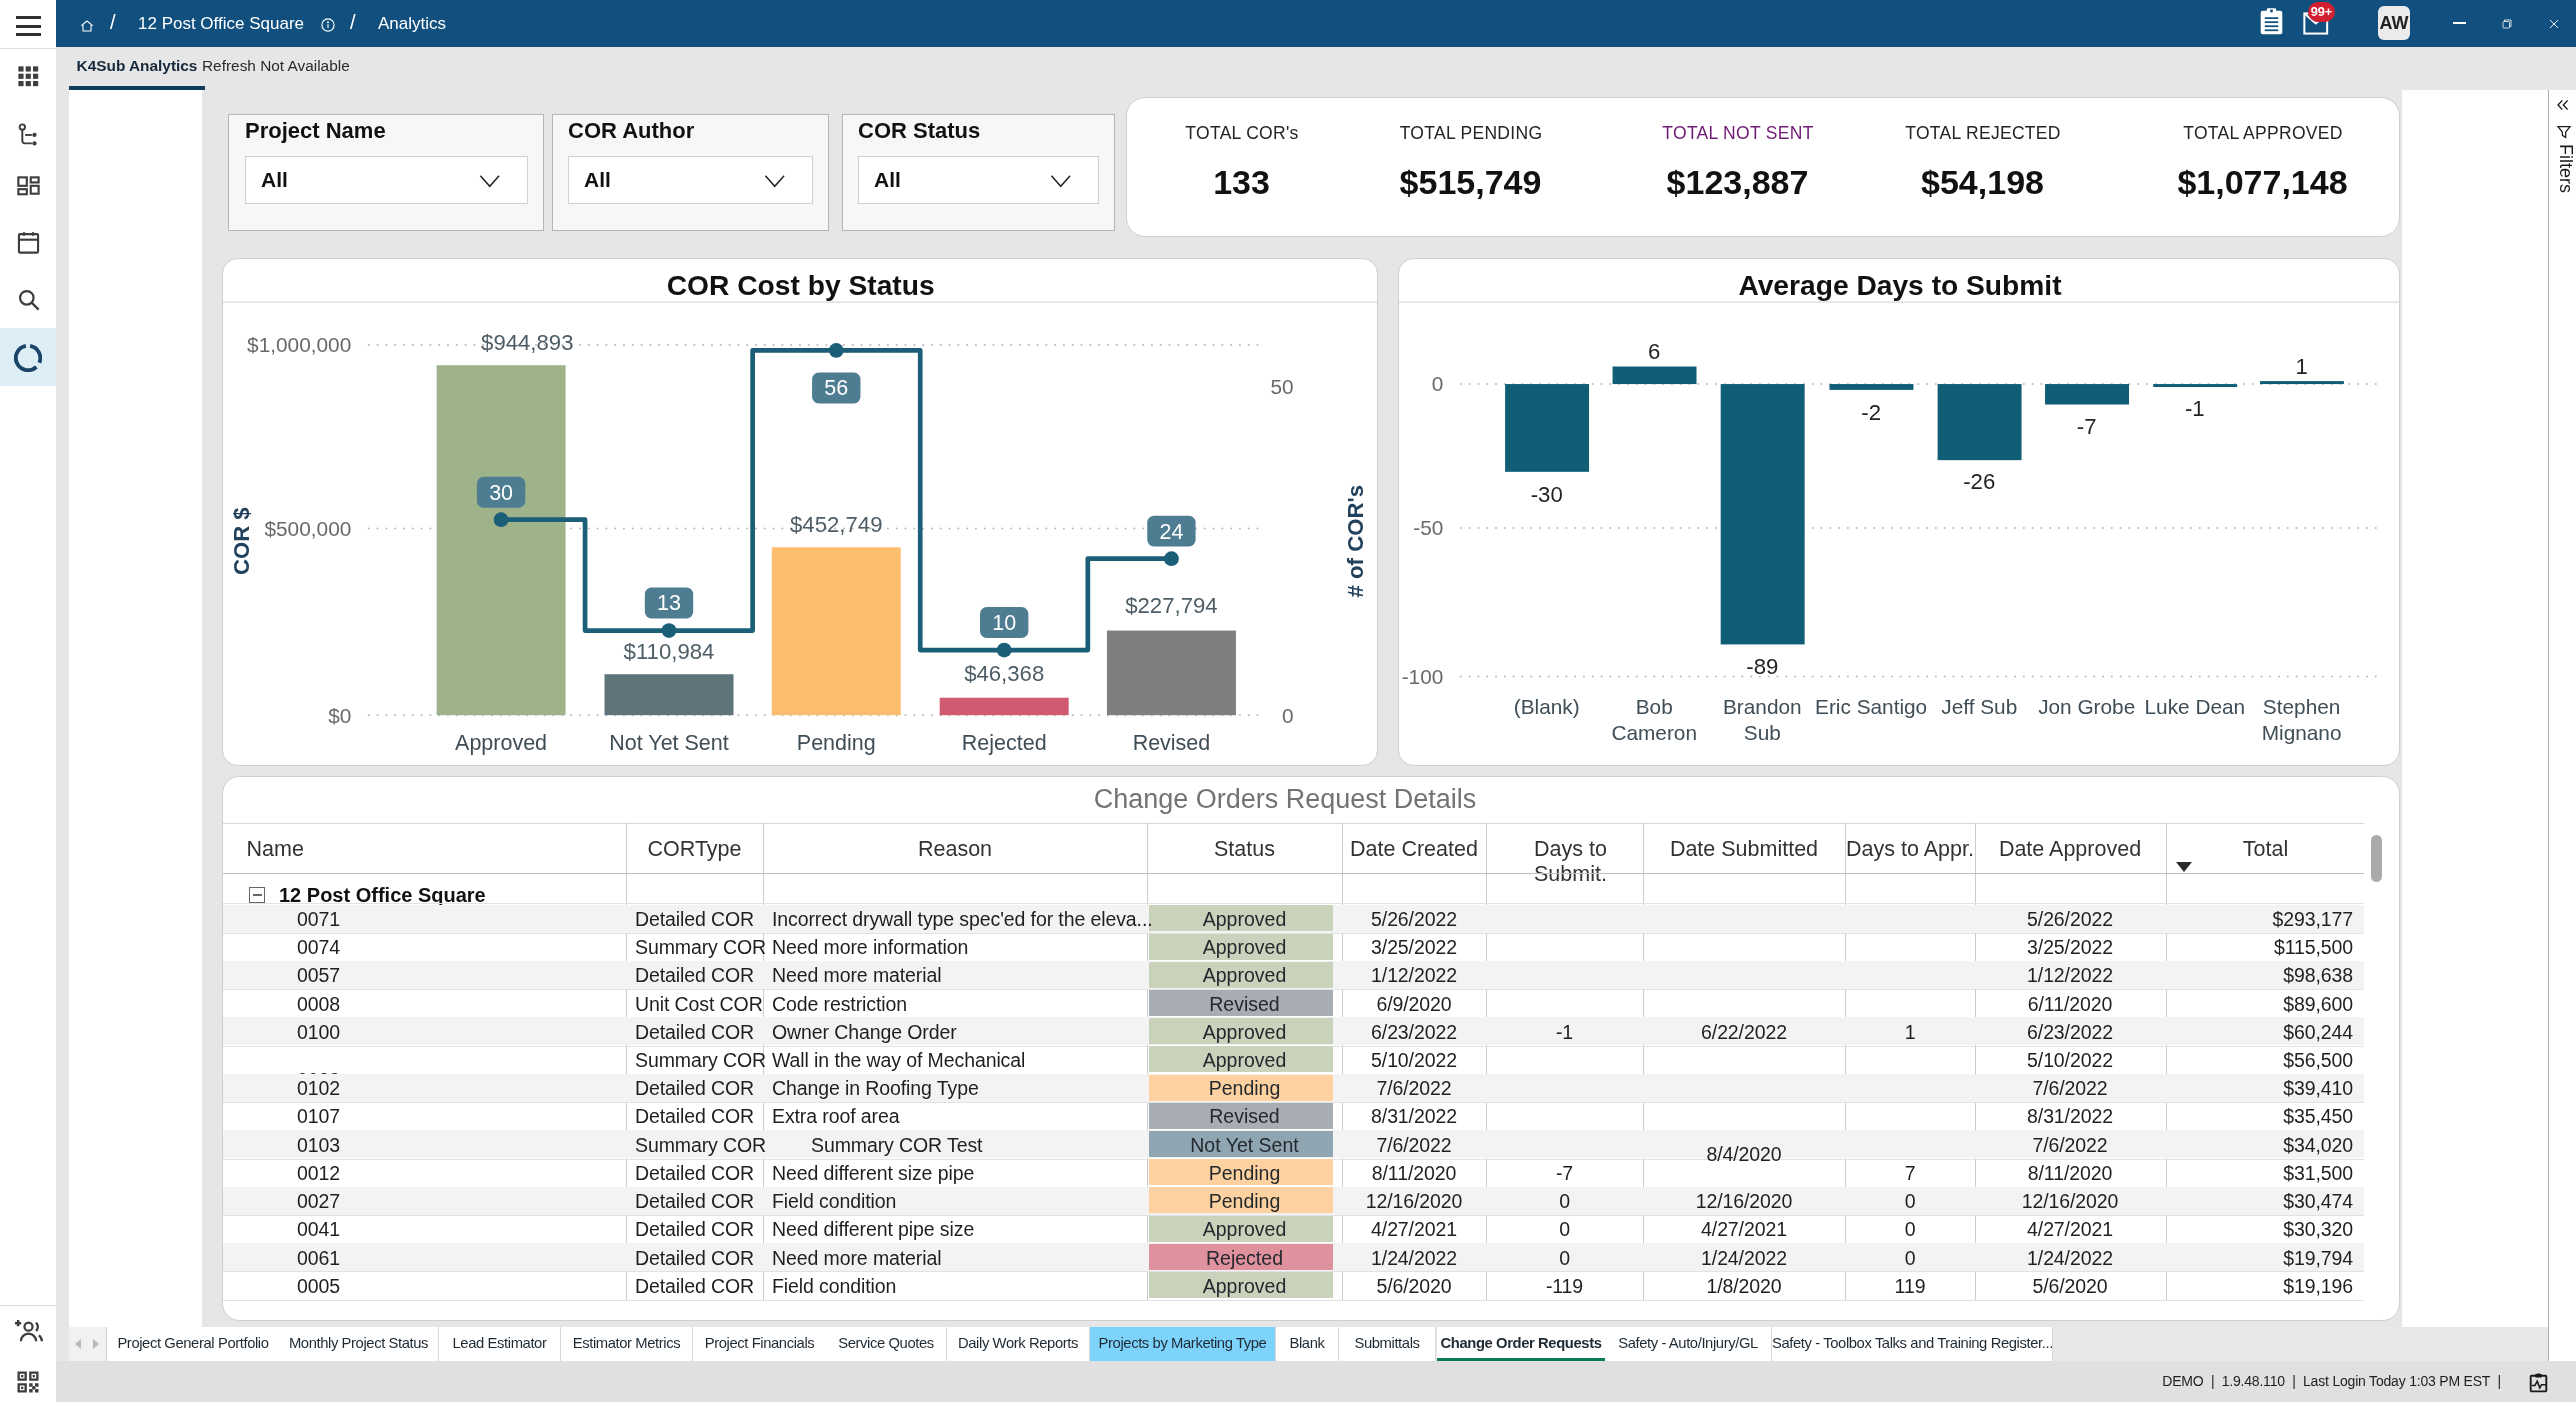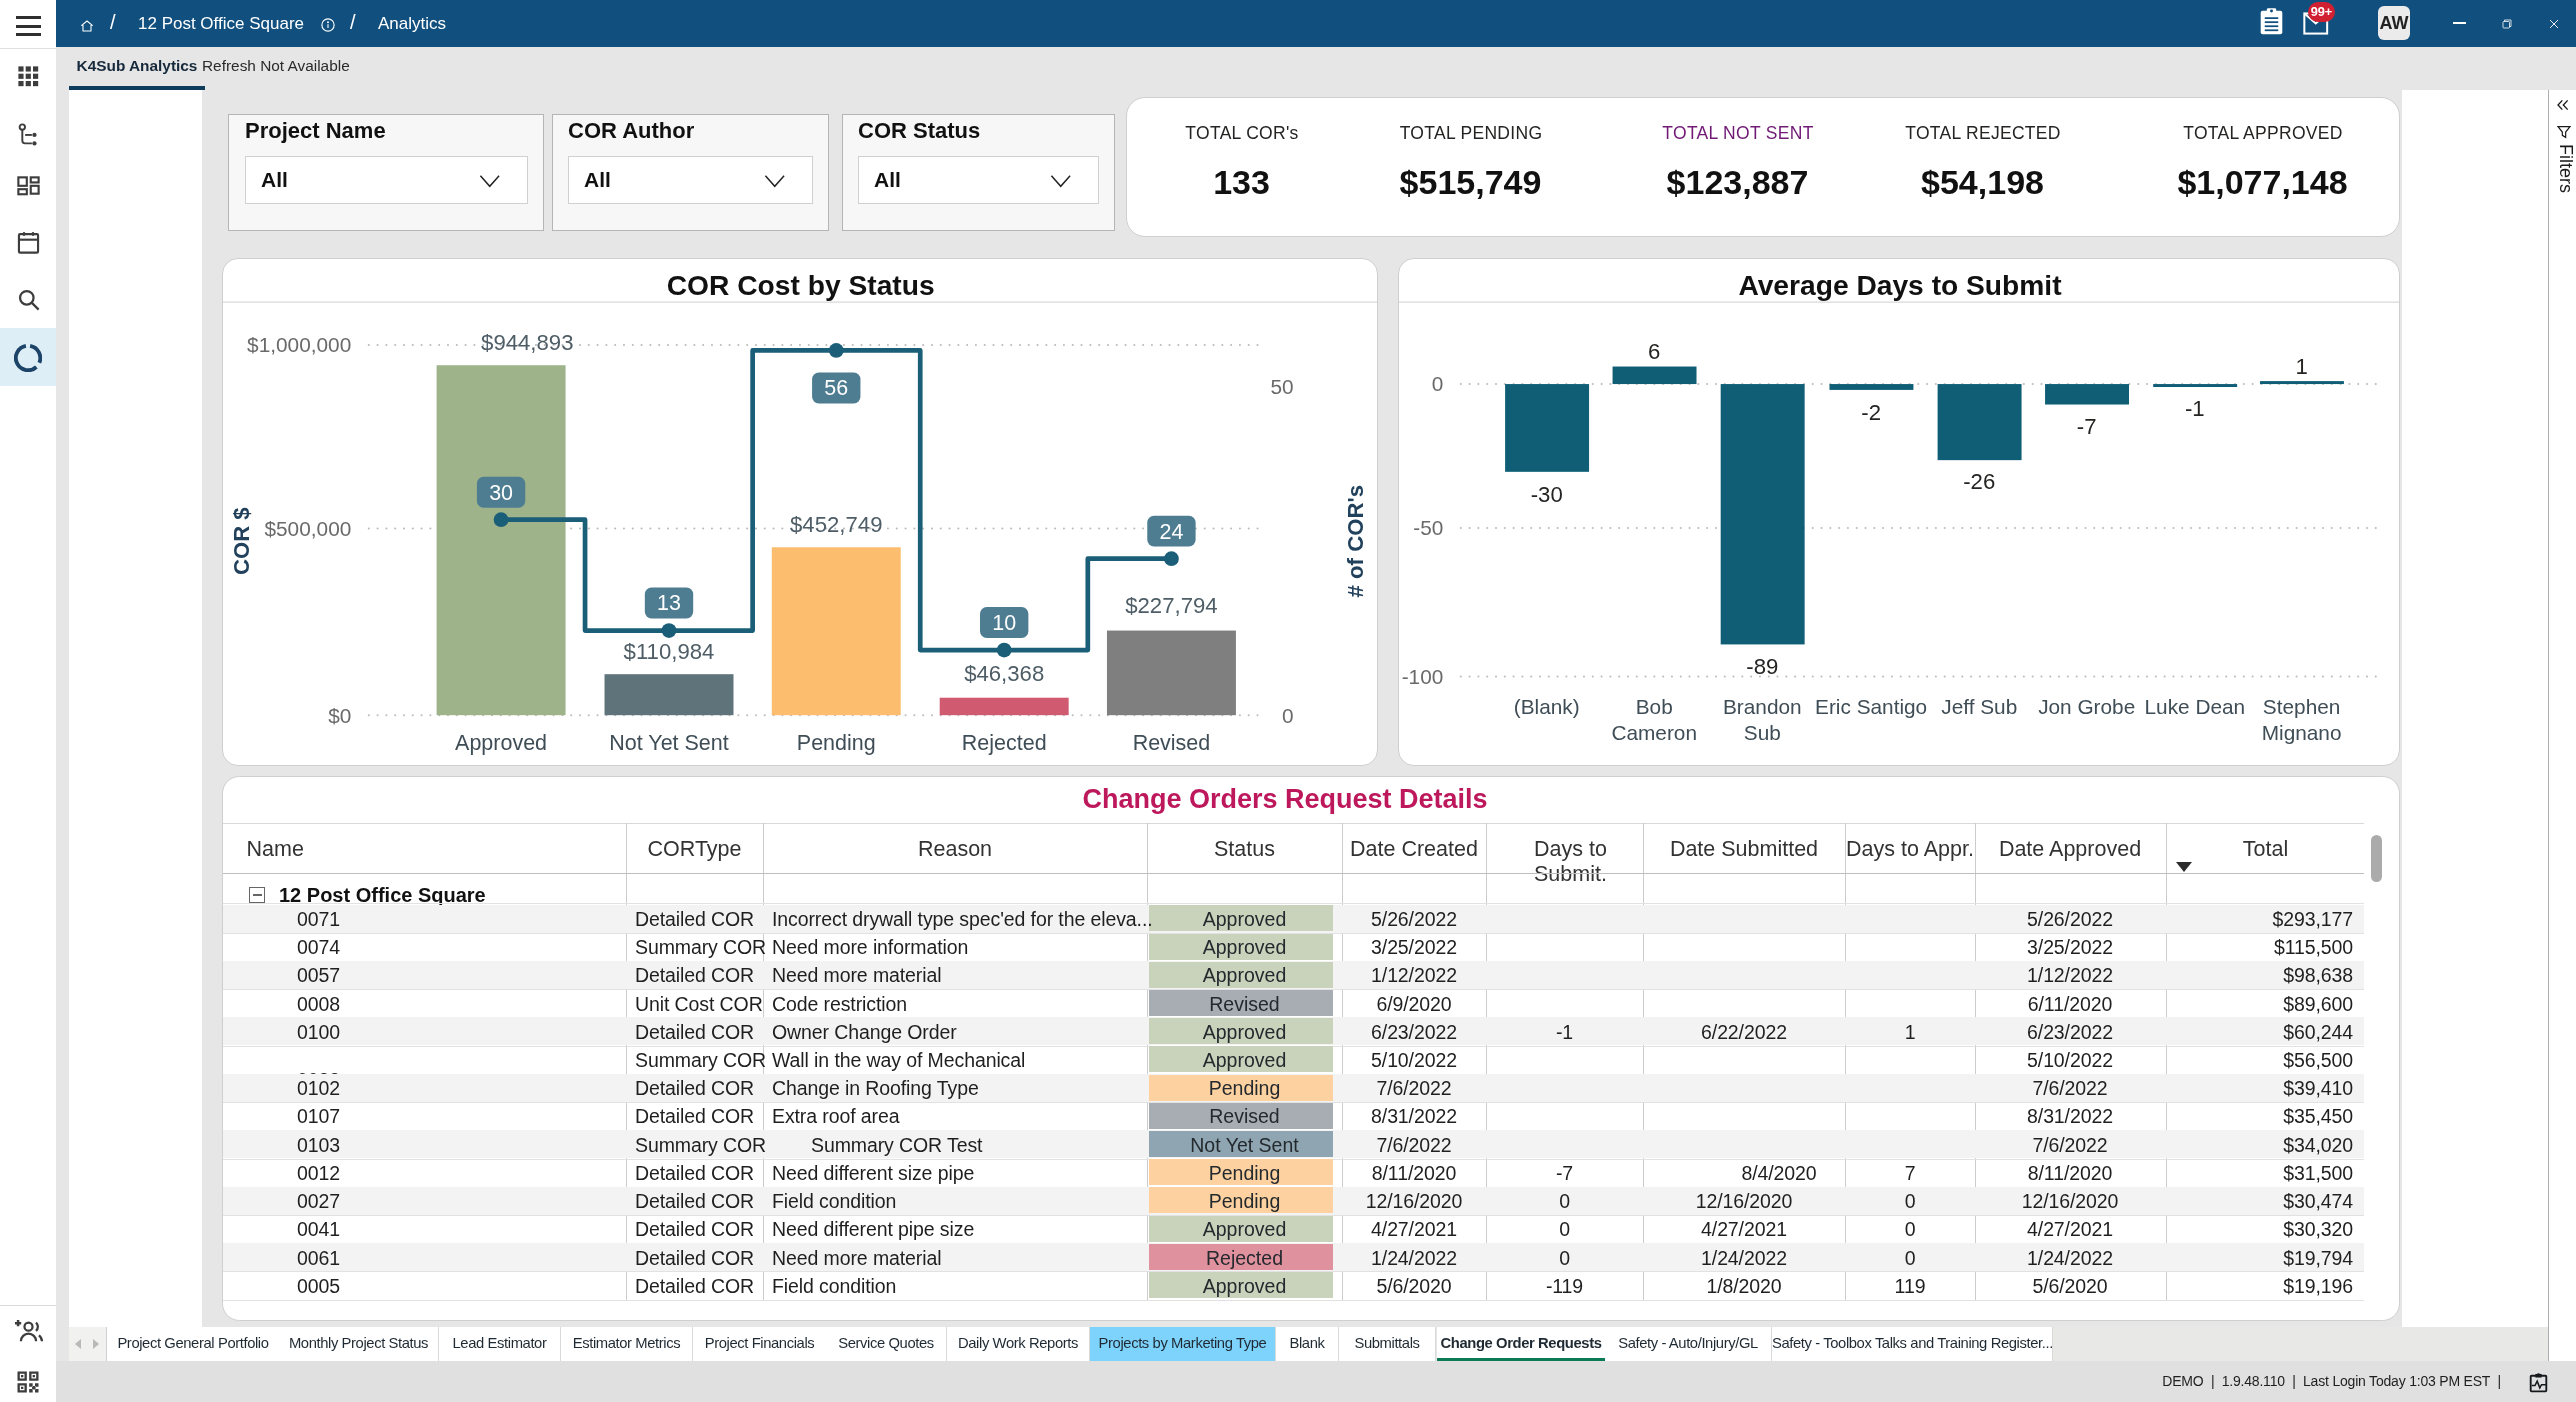--- a/index.html
+++ b/index.html
@@ -214,21 +214,21 @@
         <text x="541" y="678" text-anchor="middle" font-size="31" fill="#3f4d56">Brandon</text>
         <text x="541" y="716" text-anchor="middle" font-size="31" fill="#3f4d56">Sub</text>
         <text x="703" y="678" text-anchor="middle" font-size="31" fill="#3f4d56">Eric Santigo</text>
         <text x="864" y="678" text-anchor="middle" font-size="31" fill="#3f4d56">Jeff Sub</text>
         <text x="1024" y="678" text-anchor="middle" font-size="31" fill="#3f4d56">Jon Grobe</text>
         <text x="1185" y="678" text-anchor="middle" font-size="31" fill="#3f4d56">Luke Dean</text>
         <text x="1344" y="678" text-anchor="middle" font-size="31" fill="#3f4d56">Stephen</text>
         <text x="1344" y="716" text-anchor="middle" font-size="31" fill="#3f4d56">Mignano</text>
       </svg></div>
 <div class="abs" style="left:222px;top:776px;width:2178px;height:545px;background:#fff;border:0.7px solid #cfcfcf;border-radius:17.5px;overflow:hidden;">
-<div class="abs" style="left:0;top:7.4px;width:2093px;text-align:center;color:#be185d;font-size:27px;font-weight:bold;padding-left:31px;">Change Orders Request Details</div>
+<div class="abs" style="left:0;top:7.4px;width:2093px;text-align:center;color:#737373;font-size:27px;font-weight:normal;padding-left:31px;">Change Orders Request Details</div>
 <div class="abs" style="left:0;top:46px;width:2141px;height:0.7px;background:#d9d9d9;"></div>
 <div class="abs" style="left:23.5px;top:60px;font-size:21.5px;color:#333;">Name</div>
 <div class="abs" style="left:403px;top:60px;width:137px;text-align:center;font-size:21.5px;color:#333;">CORType</div>
 <div class="abs" style="left:540px;top:60px;width:384px;text-align:center;font-size:21.5px;color:#333;">Reason</div>
 <div class="abs" style="left:924px;top:60px;width:195px;text-align:center;font-size:21.5px;color:#333;">Status</div>
 <div class="abs" style="left:1119px;top:60px;width:144px;text-align:center;font-size:21.5px;color:#333;">Date Created</div>
 <div class="abs" style="left:1263px;top:60px;width:157px;text-align:left;font-size:21.5px;color:#333;padding-left:48px;">Days to Submit.</div>
 <div class="abs" style="left:1420px;top:60px;width:202px;text-align:center;font-size:21.5px;color:#333;">Date Submitted</div>
 <div class="abs" style="left:1622px;top:60px;width:130px;text-align:center;font-size:21.5px;color:#333;">Days to Appr.</div>
 <div class="abs" style="left:1752px;top:60px;width:190px;text-align:center;font-size:21.5px;color:#333;">Date Approved</div>
@@ -337,21 +337,21 @@
 <div class="abs" style="left:1752px;top:357px;width:190px;text-align:center;font-size:19.5px;letter-spacing:-0.1px;color:#1f1f1f;">7/6/2022</div>
 <div class="abs" style="left:1943px;top:357px;width:187px;text-align:right;font-size:19.5px;letter-spacing:-0.1px;color:#1f1f1f;">$34,020</div>
 <div class="abs" style="left:0;top:382px;width:2141px;height:0.7px;background:#e2e2e2;"></div>
 <div class="abs" style="left:926px;top:382px;width:184px;height:26px;background:#fdd2a0;"></div>
 <div class="abs" style="left:74px;top:385px;font-size:19.5px;letter-spacing:-0.1px;color:#1f1f1f;">0012</div>
 <div class="abs" style="left:412px;top:385px;font-size:19.5px;letter-spacing:-0.1px;color:#1f1f1f;">Detailed COR</div>
 <div class="abs" style="left:549px;top:385px;font-size:19.5px;letter-spacing:-0.1px;color:#1f1f1f;">Need different size pipe</div>
 <div class="abs" style="left:924px;top:385px;width:195px;text-align:center;font-size:19.5px;color:#24292e;">Pending</div>
 <div class="abs" style="left:1119px;top:385px;width:144px;text-align:center;font-size:19.5px;letter-spacing:-0.1px;color:#1f1f1f;">8/11/2020</div>
 <div class="abs" style="left:1263px;top:385px;width:157px;text-align:center;font-size:19.5px;letter-spacing:-0.1px;color:#1f1f1f;">-7</div>
-<div class="abs" style="left:1420px;top:385px;width:202px;text-align:center;font-size:19.5px;letter-spacing:-0.1px;color:#1f1f1f;margin-left:35px;">8/4/2020</div>
+<div class="abs" style="left:1420px;top:366px;width:202px;text-align:center;font-size:19.5px;letter-spacing:-0.1px;color:#1f1f1f;">8/4/2020</div>
 <div class="abs" style="left:1622px;top:385px;width:130px;text-align:center;font-size:19.5px;letter-spacing:-0.1px;color:#1f1f1f;">7</div>
 <div class="abs" style="left:1752px;top:385px;width:190px;text-align:center;font-size:19.5px;letter-spacing:-0.1px;color:#1f1f1f;">8/11/2020</div>
 <div class="abs" style="left:1943px;top:385px;width:187px;text-align:right;font-size:19.5px;letter-spacing:-0.1px;color:#1f1f1f;">$31,500</div>
 <div class="abs" style="left:0;top:410px;width:2141px;height:0.7px;background:#e2e2e2;"></div>
 <div class="abs" style="left:0;top:410px;width:2141px;height:28px;background:#f3f3f3;"></div>
 <div class="abs" style="left:926px;top:410px;width:184px;height:26px;background:#fdd2a0;"></div>
 <div class="abs" style="left:74px;top:413px;font-size:19.5px;letter-spacing:-0.1px;color:#1f1f1f;">0027</div>
 <div class="abs" style="left:412px;top:413px;font-size:19.5px;letter-spacing:-0.1px;color:#1f1f1f;">Detailed COR</div>
 <div class="abs" style="left:549px;top:413px;font-size:19.5px;letter-spacing:-0.1px;color:#1f1f1f;">Field condition</div>
 <div class="abs" style="left:924px;top:413px;width:195px;text-align:center;font-size:19.5px;color:#24292e;">Pending</div>

